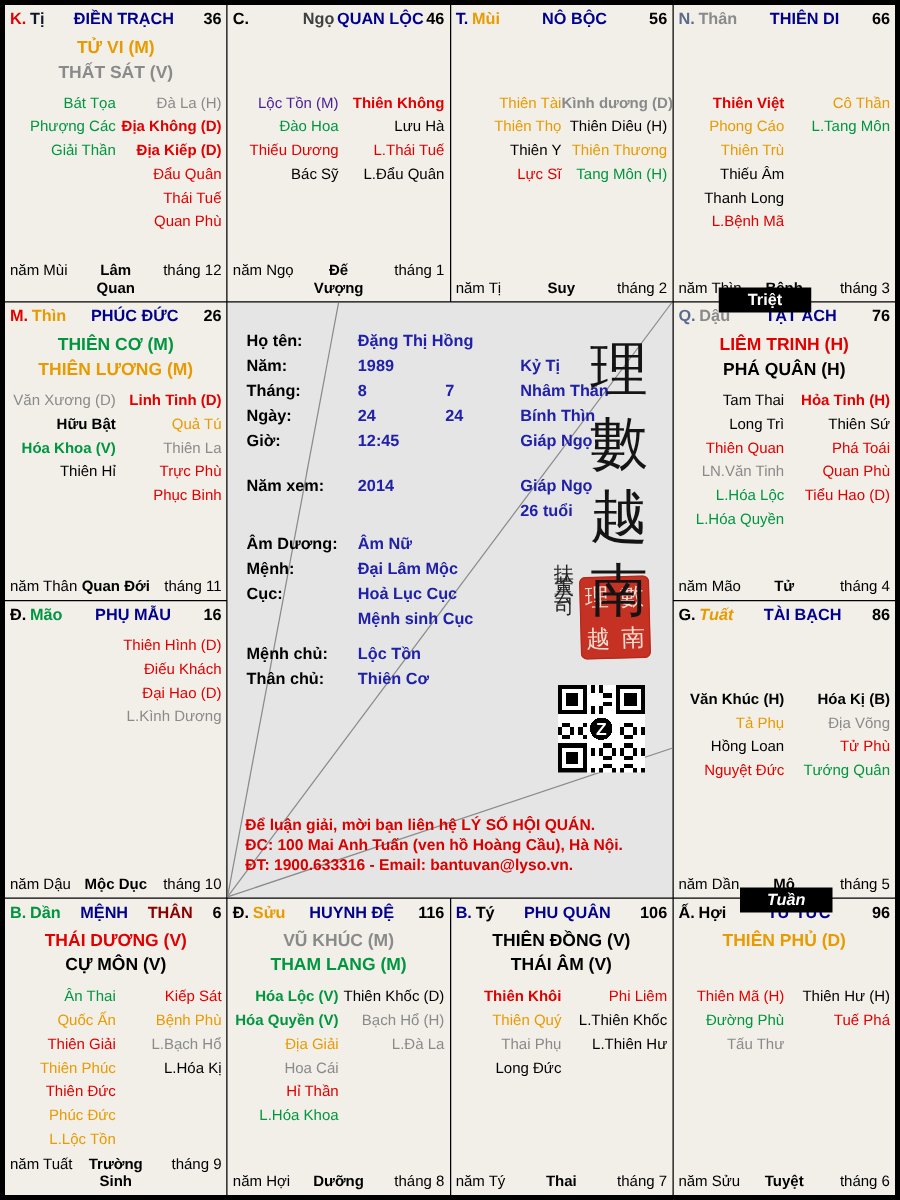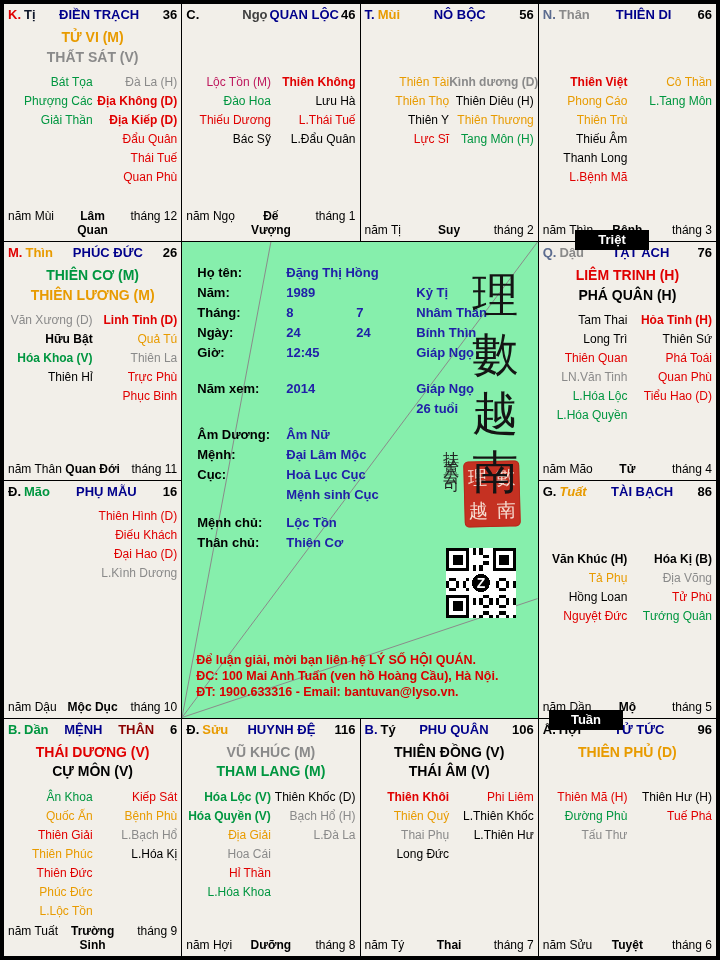--- a/index.html
+++ b/index.html
@@ -16,21 +16,21 @@
   .p-num{font-weight:bold;color:#000;min-width:14px;text-align:right;}
   .p-main{height:41px;text-align:center;font-weight:bold;font-size:14px;line-height:19.5px;margin-top:2px;white-space:nowrap;}
   .p-cols{display:flex;font-size:12px;line-height:19px;margin-top:4px;}
   .col-l,.col-r{width:50%;text-align:right;}
   .star{white-space:nowrap;}
   .star.b{font-weight:bold;}
   .p-footer{position:absolute;left:4px;right:4px;bottom:4px;display:flex;font-size:12px;color:#000;}
   .f-year{width:33%;}
   .f-stage{width:34%;text-align:center;font-weight:bold;}
   .f-month{width:33%;text-align:right;}
-  .center{grid-column:2/4;grid-row:2/4;background:#86efac;position:relative;overflow:hidden;}
+  .center{grid-column:2/4;grid-row:2/4;background:#e5e5e5;position:relative;overflow:hidden;}
   .lines{position:absolute;left:0;top:0;width:100%;height:100%;z-index:0;}
   .info{position:absolute;left:15px;top:21px;right:10px;z-index:2;}
   .irow{display:flex;height:20px;font-size:13px;font-weight:bold;line-height:20px;white-space:nowrap;}
   .il{width:89px;color:#000;}
   .iv{color:#2020a8;}
   .v1{width:70px;}
   .v1.span{width:auto;flex:1;}
   .v2{width:60px;}
   .v3{flex:1;}
   .contact{position:absolute;left:14px;top:410px;z-index:3;font-size:12.5px;line-height:16px;font-weight:bold;color:#d90000;white-space:nowrap;}
@@ -39,21 +39,21 @@
   .company{position:absolute;left:258px;top:196px;z-index:2;writing-mode:vertical-rl;
            font-family:"DejaVu Serif","Liberation Serif",serif;font-size:16px;letter-spacing:9px;color:#222;}
   .seal{position:absolute;left:282px;top:219px;width:56px;height:66px;z-index:1;background:#c53122;border-radius:5px;
         display:grid;grid-template-columns:1fr 1fr;place-items:center;color:#f6ded2;
         font-family:"DejaVu Serif","Liberation Serif",serif;font-size:19px;transform:rotate(-1.5deg);
         box-shadow:0 0 0 1px #b32a1c inset;}
   .qr{position:absolute;left:264px;top:306px;z-index:2;}
   .badge{position:absolute;width:74px;height:20px;background:#000;color:#fff;font-weight:bold;font-size:13px;
          text-align:center;line-height:19px;z-index:6;font-family:"Liberation Sans","DejaVu Sans",sans-serif;}
   #badge-triet{left:571px;top:226px;}
-  #badge-tuan{left:545px;top:706px;}
+  #badge-tuan{left:588px;top:706px;font-style:italic;}
 </style>
 </head>
 <body>
 
 <div class="board">
   <div class="grid" id="grid">
     <div class="center">
       <svg class="lines" viewBox="0 0 360 480" preserveAspectRatio="none">
         <line x1="0" y1="480" x2="90" y2="0" stroke="#8a8a8a" stroke-width="1"></line>
         <line x1="0" y1="480" x2="360" y2="0" stroke="#8a8a8a" stroke-width="1"></line>
@@ -264,21 +264,21 @@
     <div class="p-header">
       <span class="stem" style="color: rgb(0, 0, 0);">C.</span>
       <span class="branch" style="color: #404040; margin-left: 43px;">Ngọ</span>
       <span class="p-name">QUAN LỘC</span>
       <span class="p-name2"></span>
       <span class="p-num">46</span>
     </div>
     <div class="p-main"></div>
     <div class="p-cols">
       <div class="col-l">
-            <div class="star" style="color: #be185d;">Lộc Tồn (M)</div>
+            <div class="star" style="color: #4c1d95;">Lộc Tồn (M)</div>
             <div class="star" style="color: rgb(0, 150, 64);">Đào Hoa</div>
             <div class="star" style="color: rgb(224, 0, 0);">Thiếu Dương</div>
             <div class="star" style="color: rgb(0, 0, 0);">Bác Sỹ</div>
           </div>
       <div class="col-r">
             <div class="star b" style="color: rgb(224, 0, 0);">Thiên Không</div>
             <div class="star" style="color: rgb(0, 0, 0);">Lưu Hà</div>
             <div class="star" style="color: rgb(224, 0, 0);">L.Thái Tuế</div>
             <div class="star" style="color: rgb(0, 0, 0);">L.Đẩu Quân</div>
           </div>
@@ -481,21 +481,21 @@
       <span class="p-name">MỆNH</span>
       <span class="p-name2">THÂN</span>
       <span class="p-num">6</span>
     </div>
     <div class="p-main">
           <div class="star b" style="color: rgb(224, 0, 0);">THÁI DƯƠNG (V)</div>
           <div class="star b" style="color: rgb(0, 0, 0);">CỰ MÔN (V)</div>
         </div>
     <div class="p-cols">
       <div class="col-l">
-            <div class="star" style="color: rgb(0, 150, 64);">Ân Khoa</div>
+            <div class="star" style="color: rgb(0, 150, 64);">Ân Thai</div>
             <div class="star" style="color: rgb(232, 155, 0);">Quốc Ấn</div>
             <div class="star" style="color: rgb(224, 0, 0);">Thiên Giải</div>
             <div class="star" style="color: rgb(232, 155, 0);">Thiên Phúc</div>
             <div class="star" style="color: rgb(224, 0, 0);">Thiên Đức</div>
             <div class="star" style="color: rgb(232, 155, 0);">Phúc Đức</div>
             <div class="star" style="color: rgb(232, 155, 0);">L.Lộc Tồn</div>
           </div>
       <div class="col-r">
             <div class="star" style="color: rgb(224, 0, 0);">Kiếp Sát</div>
             <div class="star" style="color: rgb(232, 155, 0);">Bệnh Phù</div>

